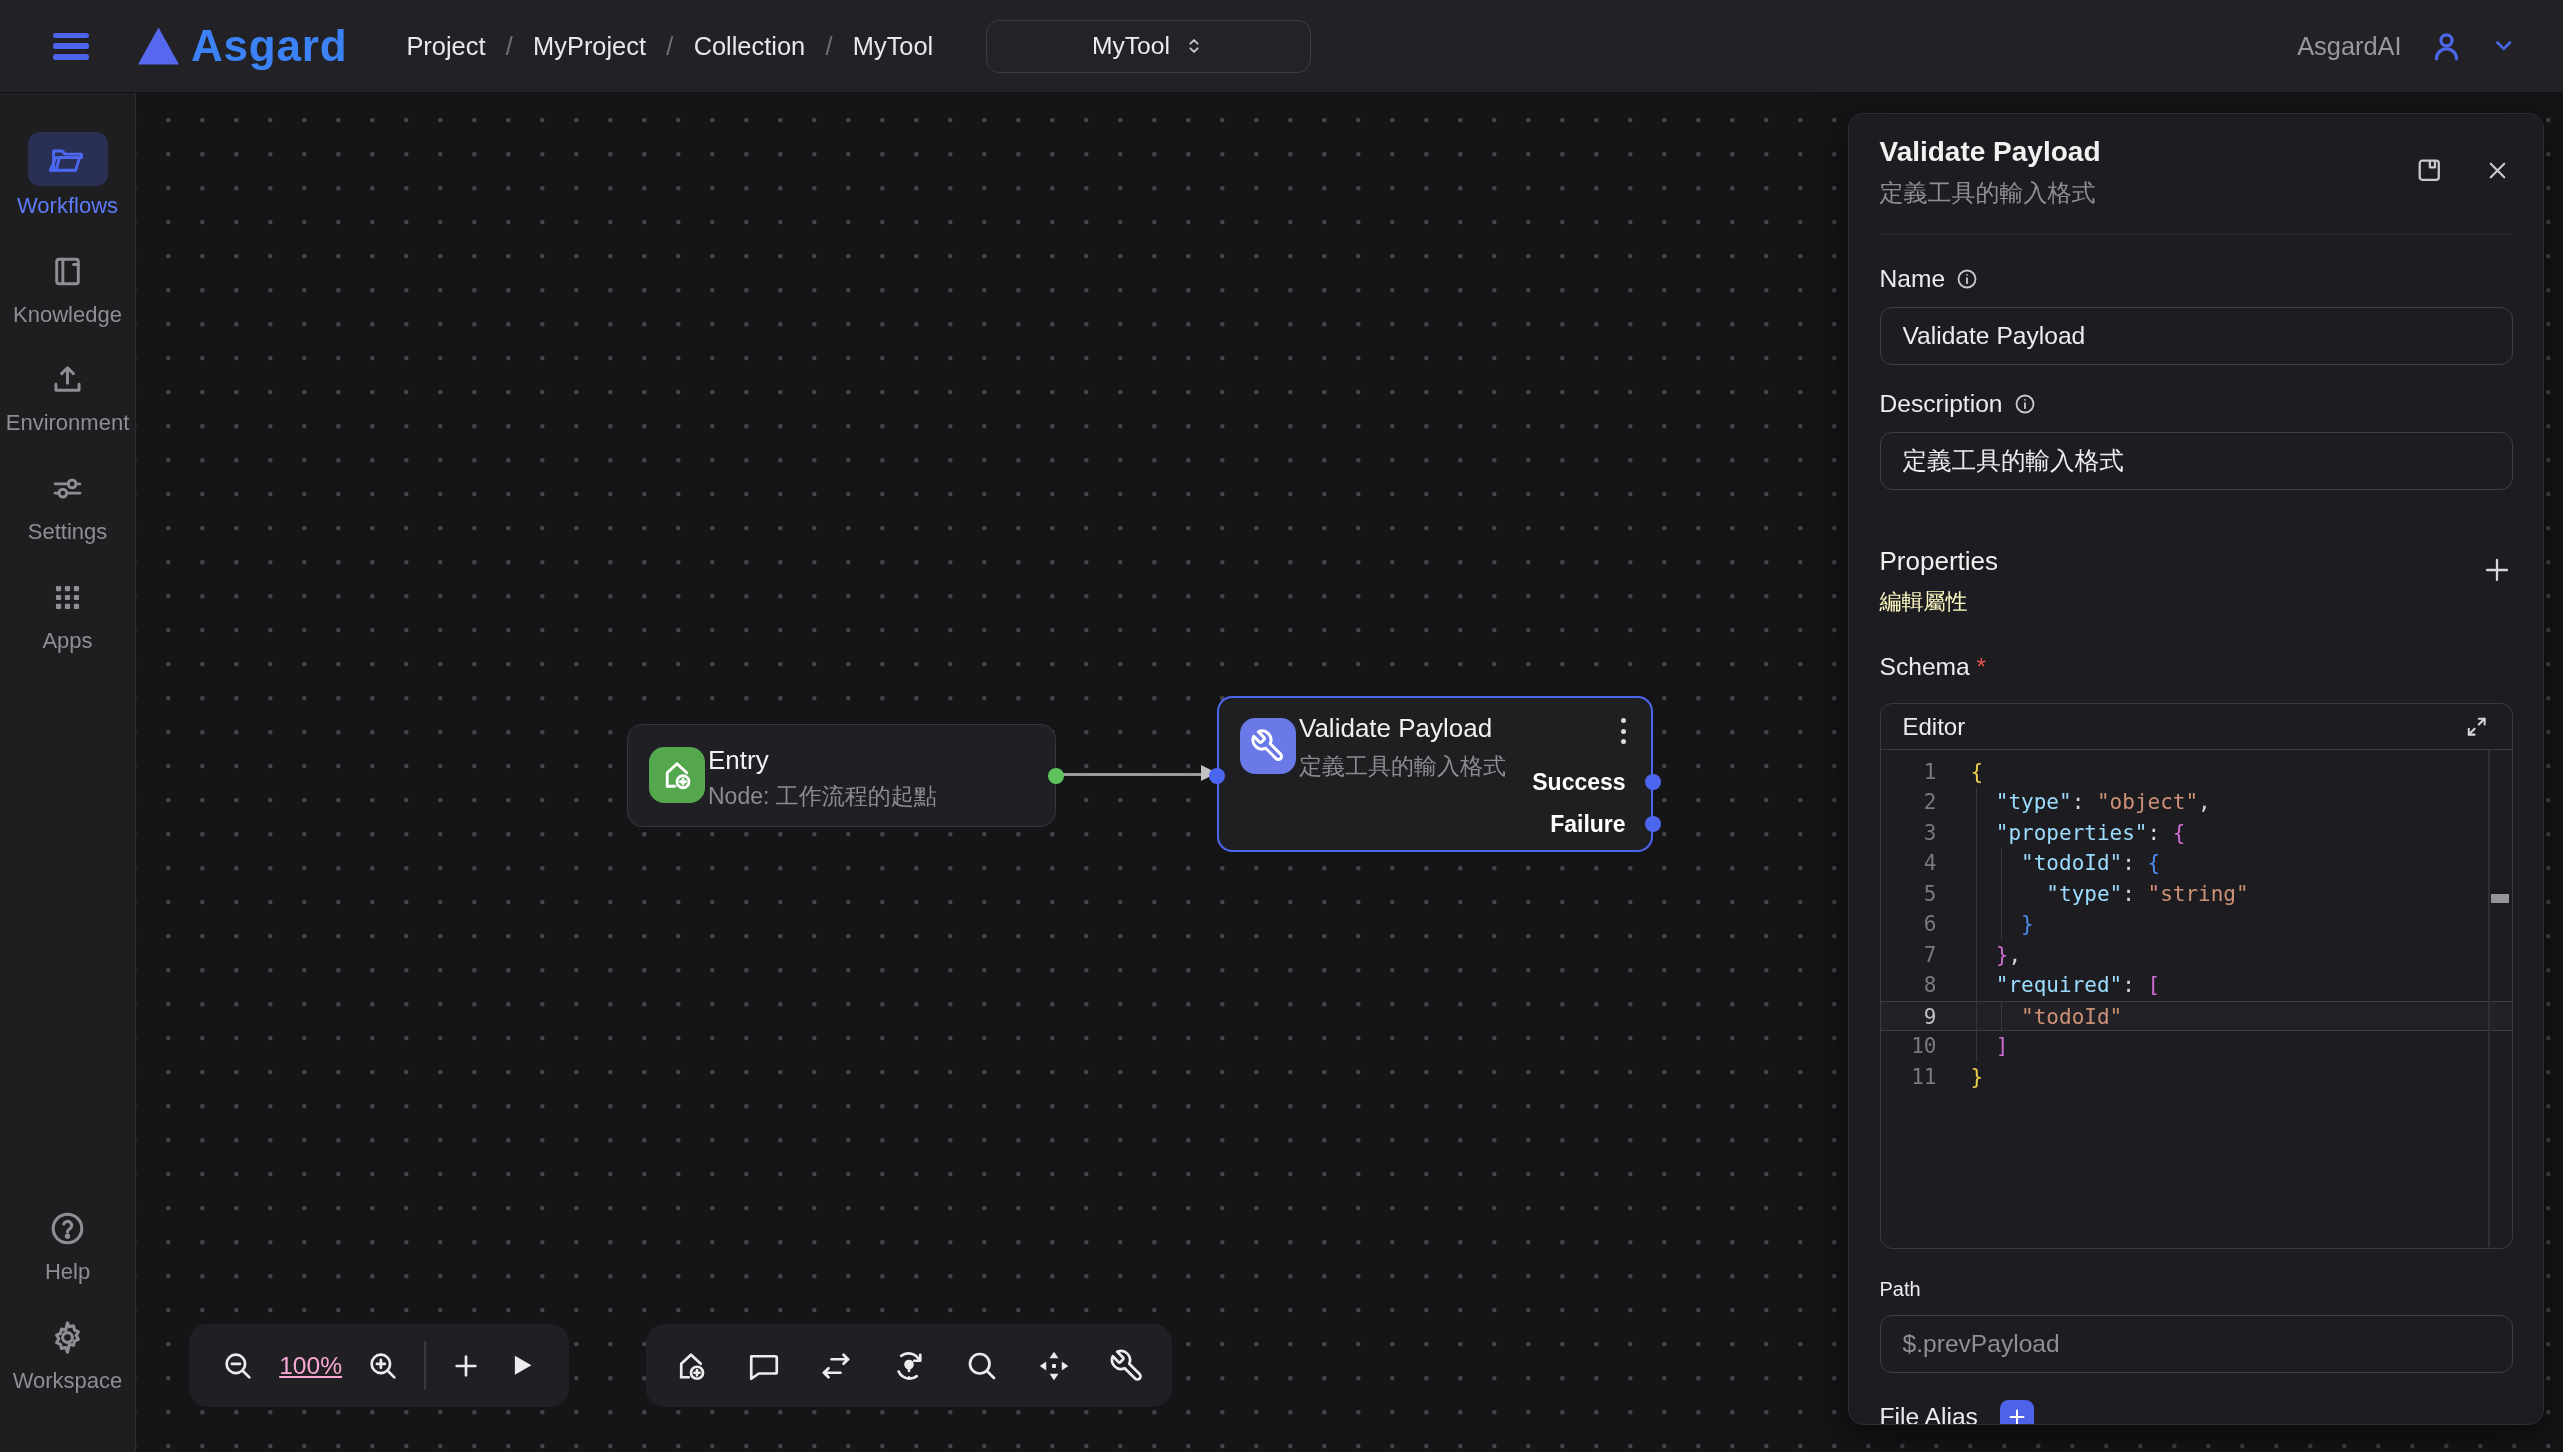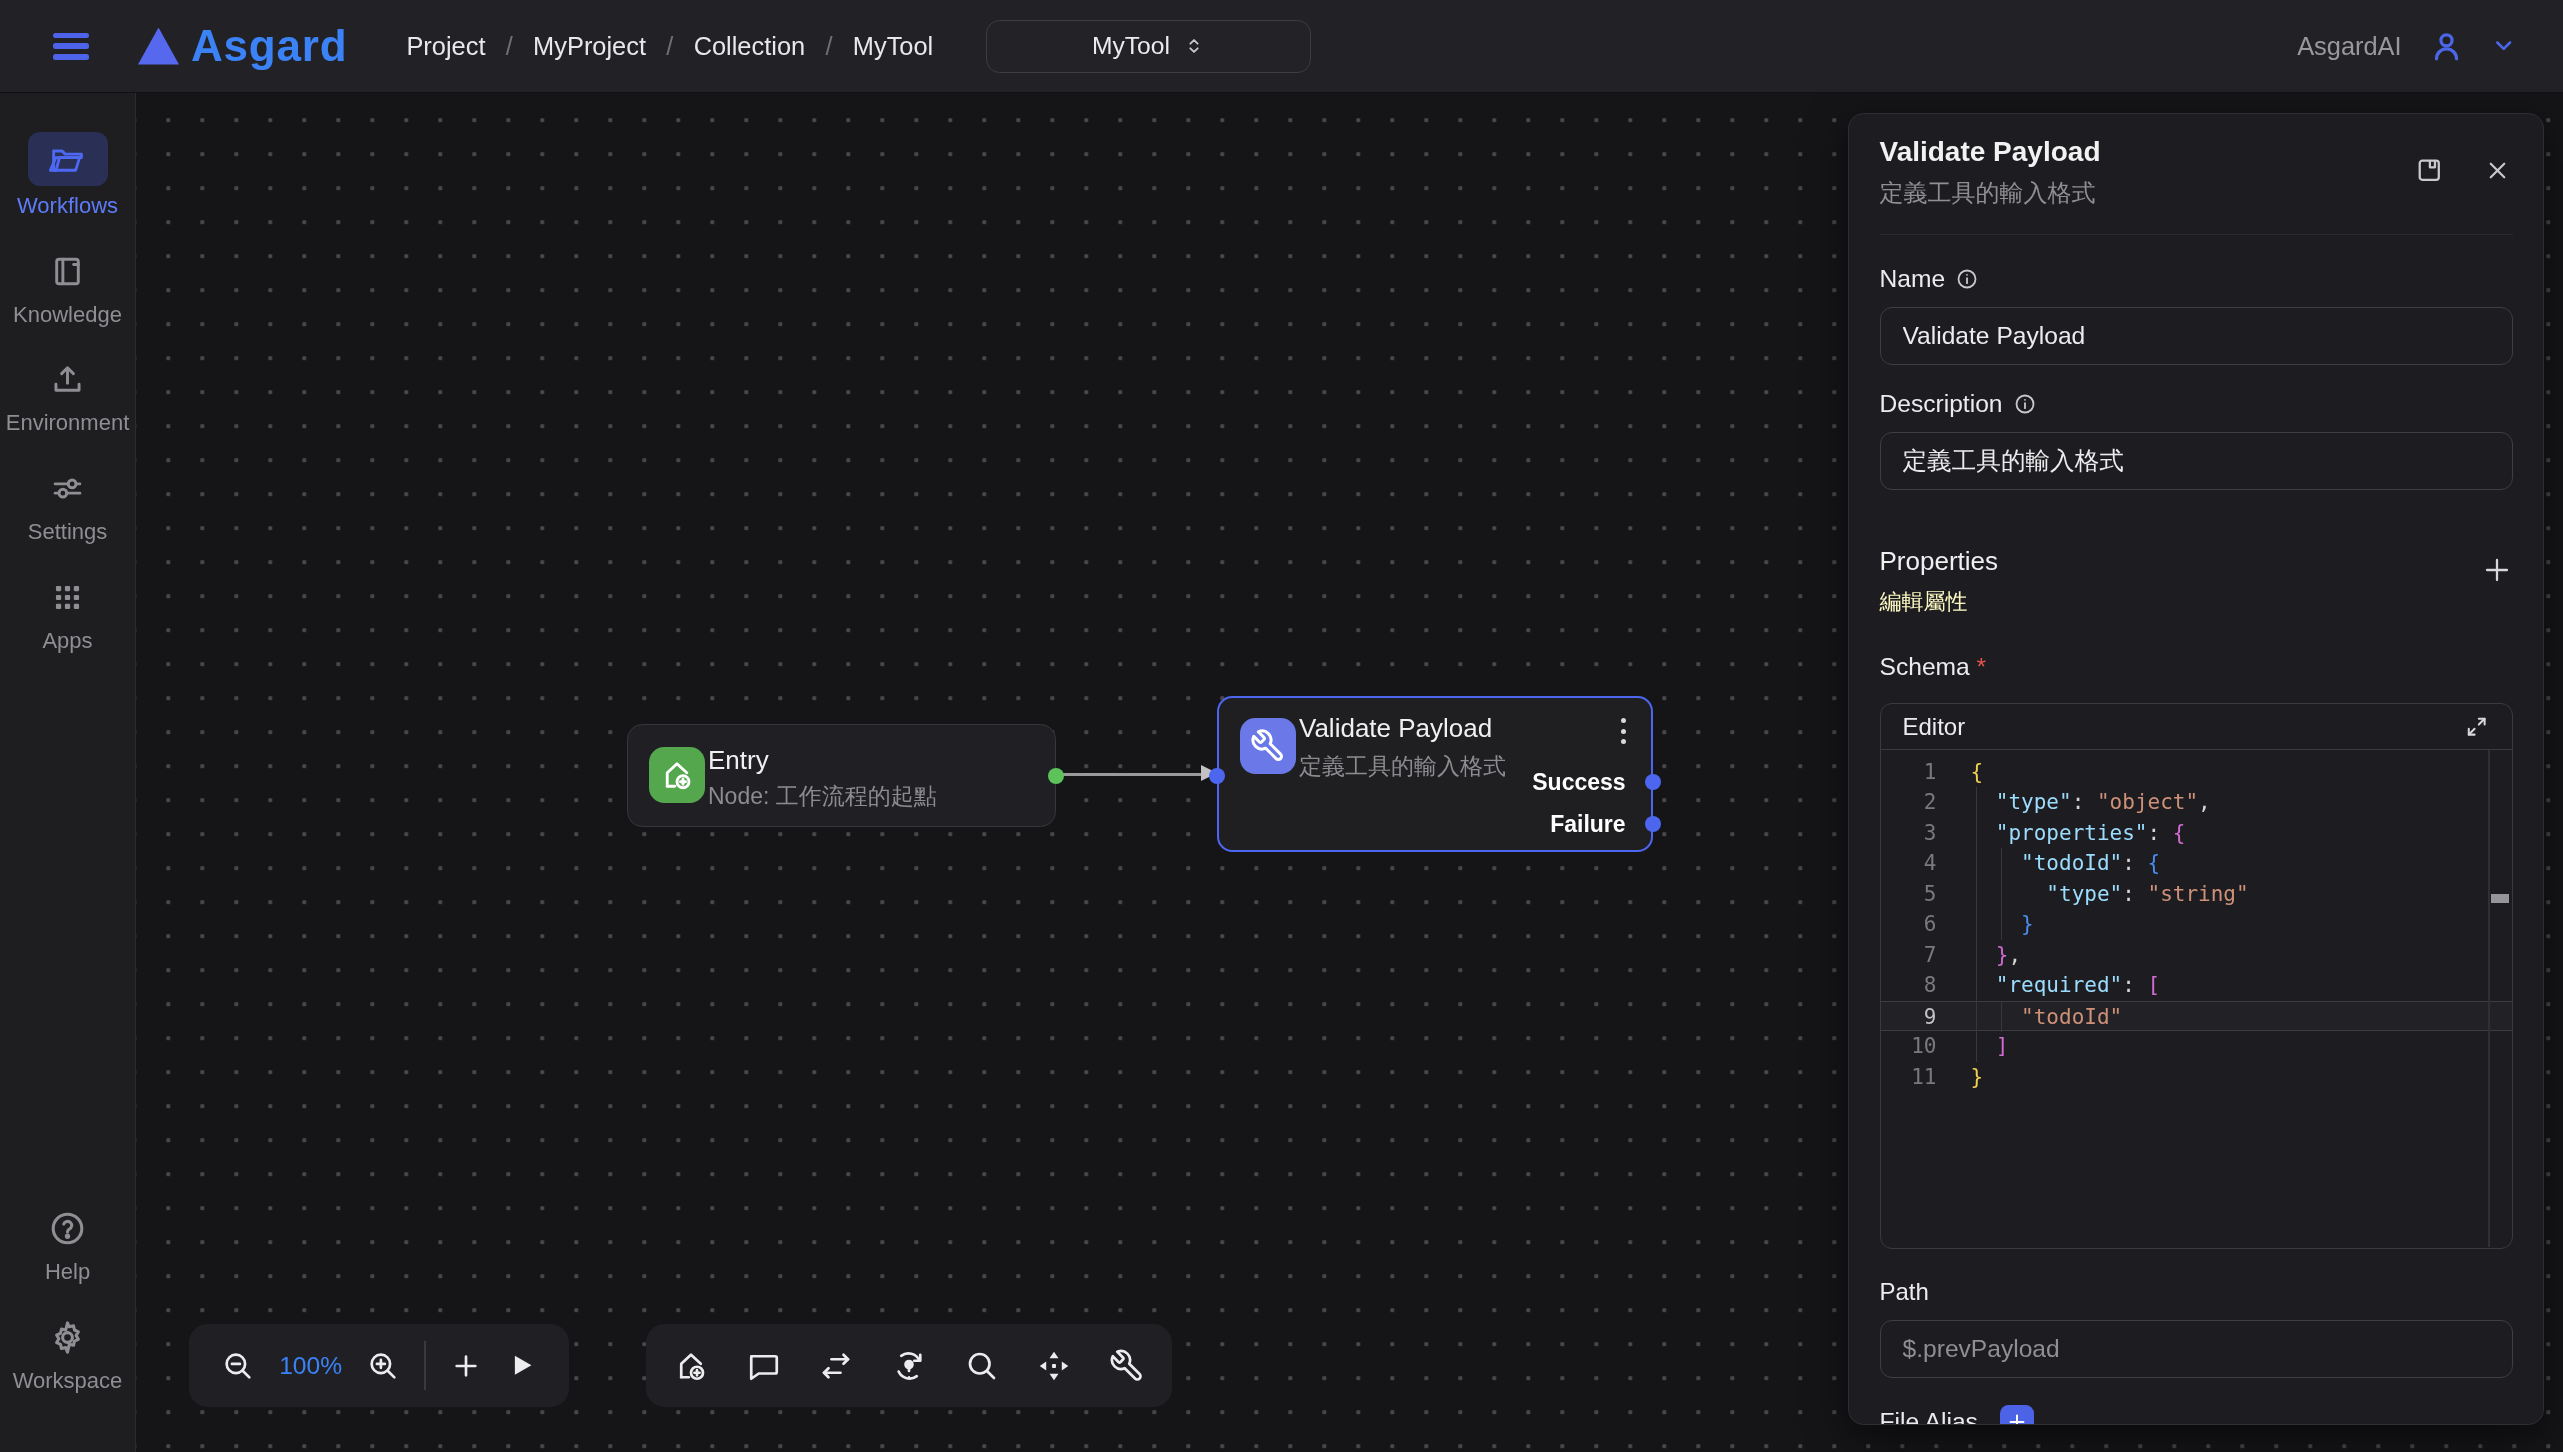--- a/index.html
+++ b/index.html
@@ -66,21 +66,21 @@
   .port { position:absolute; width:16px; height:16px; border-radius:50%; cursor:crosshair; }
   .port-green { background:#5ec25a; }
   .port-blue { background:#4d66f0; }
 
   
   .ctl-bar { position:absolute; top:1231px; height:83px; background:#202024; border-radius:18.6px;
              display:flex; align-items:center; color:#ececee; }
   .ctl-left { left:53px; width:380px; justify-content:space-between; padding:0 32px; }
   .ctl-right { left:510px; width:526px; justify-content:space-around; padding:0 8.5px; }
   .ctl-bar .icon { cursor:pointer; }
-  .zoom-label { font-size:24.6px; color:#3b82f6; }
+  .zoom-label { font-size:24.6px; color:#f9a8d4;text-decoration:underline; }
   .ctl-divider { width:1.7px; height:49px; background:#3a3a3e; }
 
   
   .panel { position:absolute; left:1848px; top:113px; width:696px; height:1312px; background:#1d1d21;
            border:0.8px solid #2e2e33; border-radius:15.3px; z-index:25; padding:0 30.5px; overflow:hidden;
            box-shadow:0 12px 42px rgba(0,0,0,0.55); }
   .panel-header { position:relative; padding-top:22px; padding-bottom:25.4px; border-bottom:1.7px solid #2b2b2f; }
   .panel-title { font-size:28px; font-weight:bold; color:#f2f2f3; }
   .panel-subtitle { margin-top:8.5px; font-size:24px; color:#8e8e93; }
   .panel-actions { position:absolute; right:1.7px; top:41px; display:flex; align-items:center; gap:39px; }
@@ -111,21 +111,21 @@
   .code-line .ln { width:56px; text-align:right; color:#7a7a7e; flex:none; user-select:none; }
   .code-line .lc { margin-left:34px; white-space:pre; }
   .code-line.active { background:#222226; border-top:0.8px solid #3c3c41; border-bottom:0.8px solid #3c3c41; }
   .code-line.active .ln { color:#c2c2c6; }
   .tok-y { color:#f0d052; } .tok-m { color:#d16bd1; } .tok-b { color:#4b8ef0; }
   .tok-key { color:#9CDCFE; } .tok-str { color:#CE9178; } .tok-pl { color:#d4d4d4; }
   .indent-guide { position:absolute; width:0.8px; background:#37373c; }
   .scroll-sep { position:absolute; right:22px; top:0; bottom:0; width:1.7px; background:#2f2f34; }
   .scroll-thumb { position:absolute; right:2.5px; top:144px; width:18px; height:8.5px; background:#96969a; }
 
-  .path-label { margin-top:29px; font-size:24px; color:#ececee; }
+  .path-label { margin-top:29px; font-size:20px; color:#ececee; }
   .alias-row { margin-top:27px; display:flex; align-items:center; gap:22px; }
   .alias-label { font-size:24.6px; color:#ececee; }
   .alias-add { width:34px; height:34px; border-radius:8.5px; background:#4c63e8; border:none; cursor:pointer;
                display:flex; align-items:center; justify-content:center; }
 
   svg { display:block; }
 </style>
 </head>
 <body>
 

